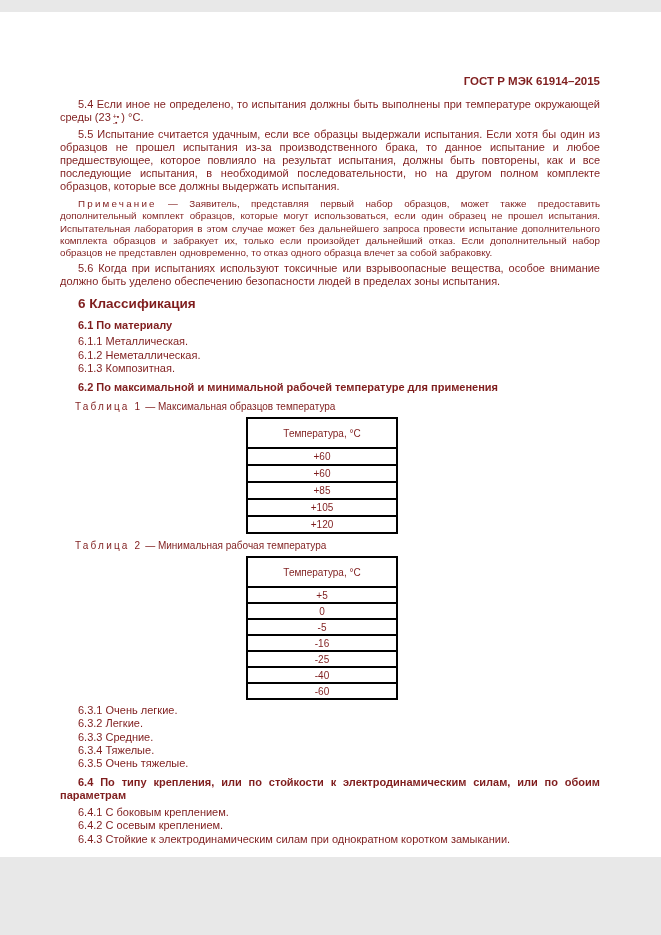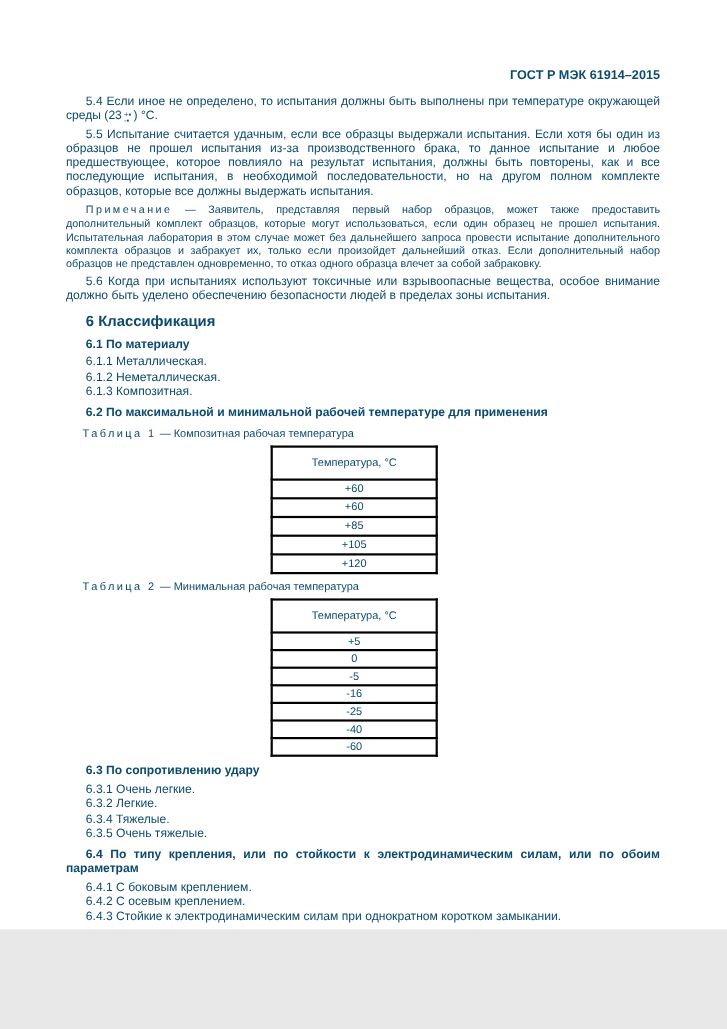--- a/index.html
+++ b/index.html
@@ -1,23 +1,23 @@
 <!DOCTYPE html>
 <html><head>
 <meta charset="utf-8">
 <style>
   html,body{margin:0;padding:0;background:#e8e8e8;}
   .page{
     position:relative;
     width:661px;height:845px;
     background:#ffffff;
     font-family:"Liberation Sans", sans-serif;
-    color:#0c4a6e;
+    color:#7f1d1d;
     overflow:hidden;
-    margin:0 auto;
+    margin:12px auto;
   }
   .content{
     position:absolute;
     left:60px; right:61px; top:62px;
   }
   .running-header{
     text-align:right;
     font-weight:700;
     font-size:11.5px;
     line-height:14px;
@@ -127,21 +127,21 @@
 
     <div class="h-sub mt7">6.1 По материалу</div>
     <div class="mt3">
       <p class="list-p">6.1.1 Металлическая.</p>
       <p class="list-p">6.1.2 Неметаллическая.</p>
       <p class="list-p">6.1.3 Композитная.</p>
     </div>
 
     <div class="h-sub mt6">6.2 По максимальной и минимальной рабочей температуре для применения</div>
 
-    <p class="tbl-caption mt7"><span class="spaced">Таблица 1</span><span> — Композитная рабочая температура</span></p>
+    <p class="tbl-caption mt7"><span class="spaced">Таблица 1</span><span> — Максимальная образцов температура</span></p>
 
     <table class="temp-table t1 mt4">
       <thead>
         <tr>
             <th>Температура, °С</th>
           </tr>
       </thead>
       <tbody>
         <tr>
             <td>+60</td>
@@ -188,24 +188,24 @@
         <tr>
             <td>-40</td>
           </tr>
         <tr>
             <td>-60</td>
           </tr>
       </tbody>
     </table>
 
 
-    <div class="h-sub mt7">6.3 По сопротивлению удару</div>
     <div class="mt4">
       <p class="list-p">6.3.1 Очень легкие.</p>
       <p class="list-p">6.3.2 Легкие.</p>
+      <p class="list-p">6.3.3 Средние.</p>
       <p class="list-p">6.3.4 Тяжелые.</p>
       <p class="list-p">6.3.5 Очень тяжелые.</p>
     </div>
 
     <div class="h-sub-just mt6">6.4 По типу крепления, или по стойкости к электродинамическим силам, или по обоим параметрам</div>
     <div class="mt4">
       <p class="list-p">6.4.1 С боковым креплением.</p>
       <p class="list-p">6.4.2 С осевым креплением.</p>
       <p class="list-p">6.4.3 Стойкие к электродинамическим силам при однократном коротком замыкании.</p>
     </div>

